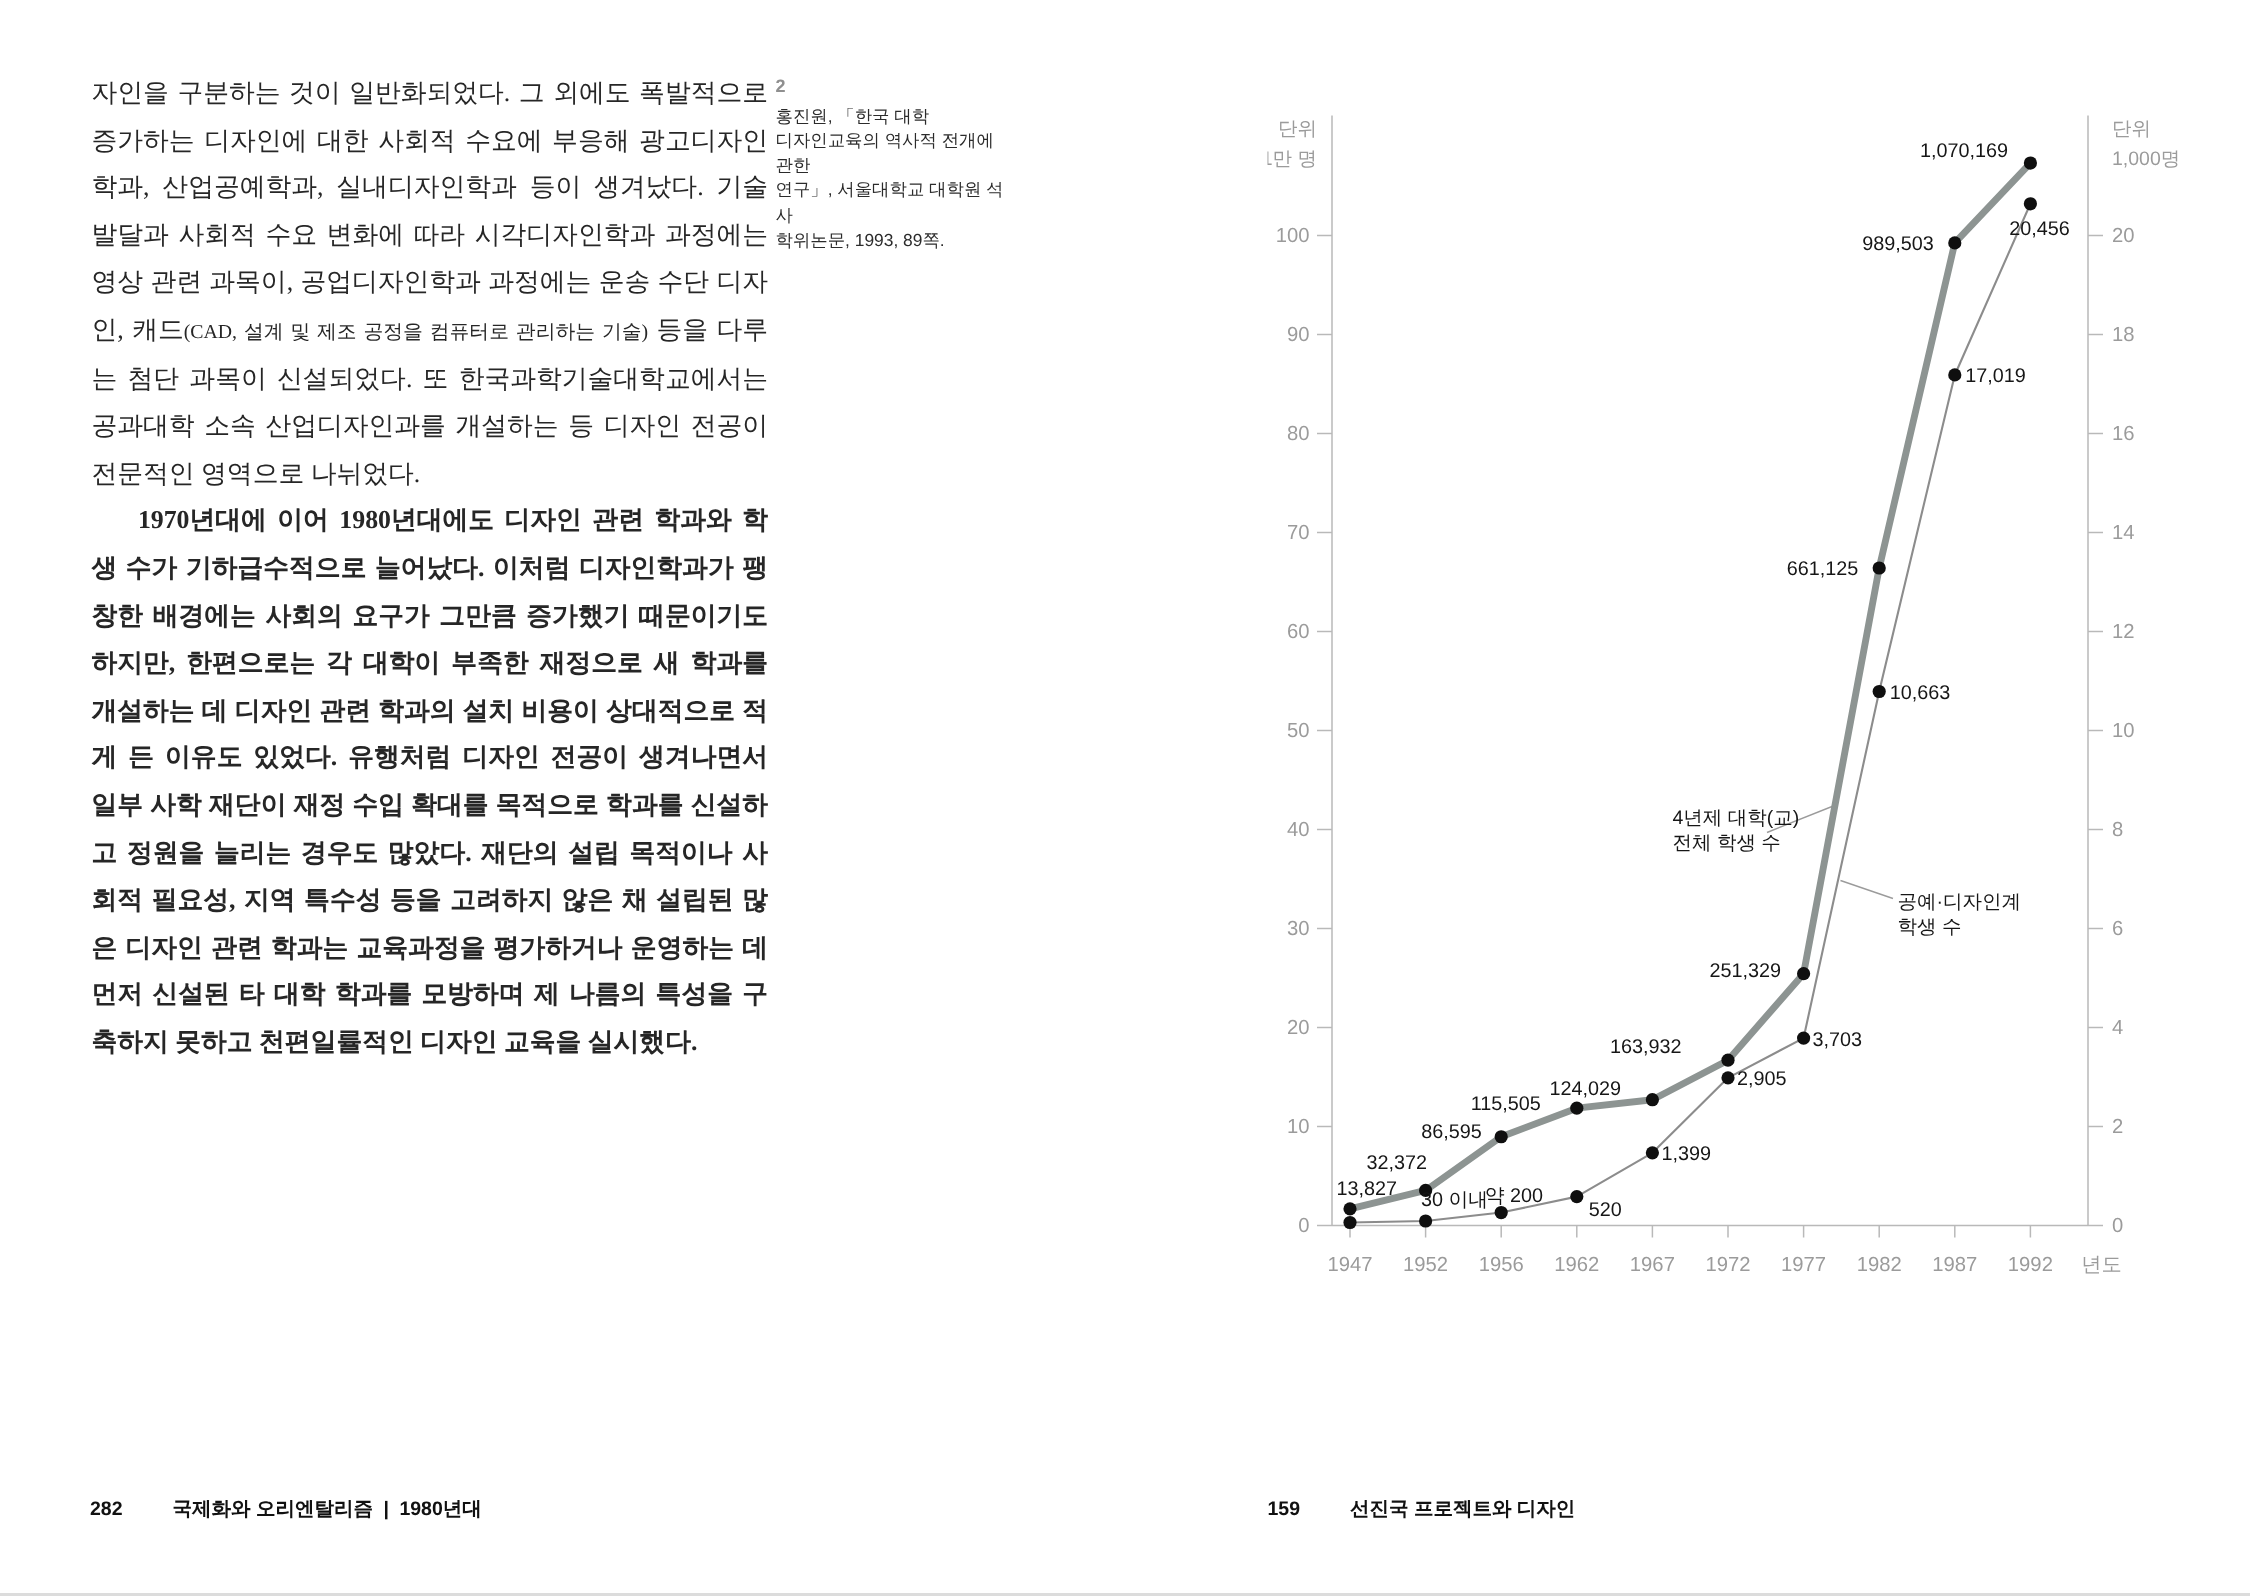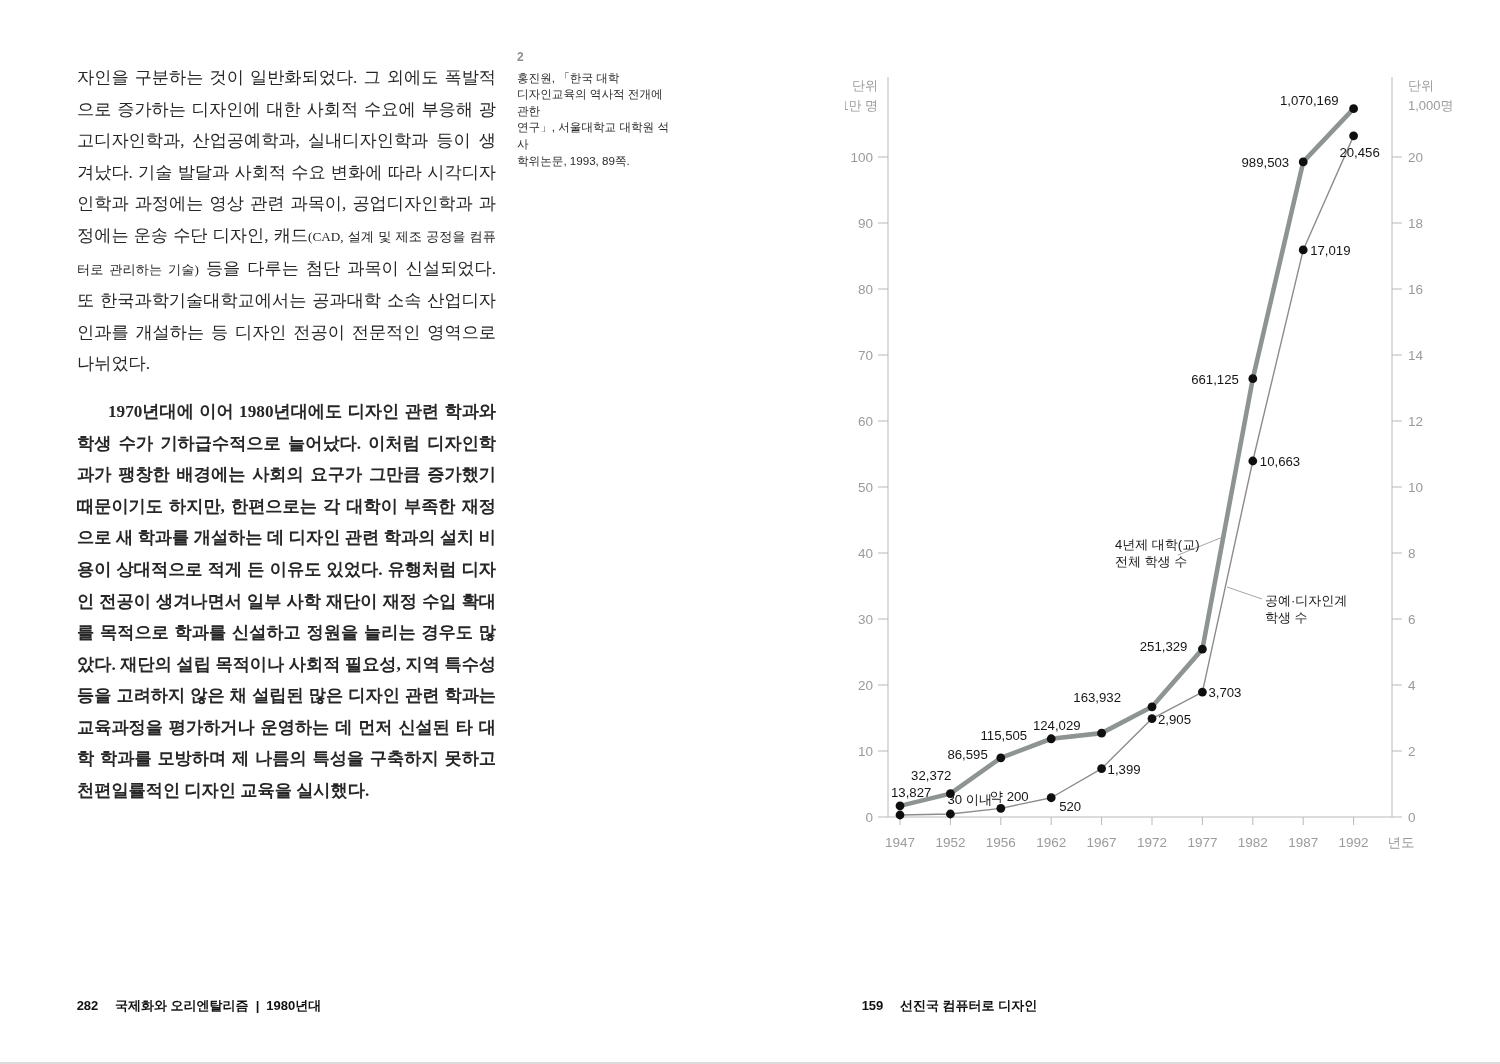--- a/index.html
+++ b/index.html
@@ -3,40 +3,40 @@
 <meta charset="utf-8">
 <style>
   html,body{margin:0;padding:0;background:#ffffff;}
   .page{position:relative;width:1500px;height:1064px;background:#ffffff;overflow:hidden;
         box-sizing:border-box;border-bottom:2px solid #dcdcdc;
         font-family:"Liberation Sans","DejaVu Sans",sans-serif;}
   
   .body-text{position:absolute;left:61px;top:46px;width:451px;
              font-family:"Liberation Serif","DejaVu Serif",serif;
              font-size:17.2px;line-height:31.6px;color:#262626;text-align:justify;}
-  .body-text p{margin:16px;}
+  .body-text p{margin:0;}
   .para-indent{text-indent:1.8em;font-weight:bold;}
   .small-inline{font-size:13.2px;}
   
   .footnote{position:absolute;left:517px;top:49px;width:155px;
             font-size:11.6px;line-height:16.6px;color:#2b2b2b;}
   .fn-num{display:block;color:#8f8f8f;font-weight:bold;font-size:12px;margin-bottom:4px;}
   .fn-text{white-space:pre-line;}
   
   .chart{position:absolute;left:845px;top:60px;width:615px;height:800px;}
   .tick-label{font-size:13.5px;fill:#9b9b9b;}
   .year-label{font-size:13.5px;fill:#9b9b9b;}
   .unit-label{font-size:13px;fill:#9b9b9b;}
   .data-label{font-size:13.2px;fill:#161616;}
   .ann-label{font-size:13px;fill:#161616;}
   
   .caption{position:absolute;left:846px;top:851px;font-size:13.6px;font-weight:bold;color:#111111;}
   .caption sup{font-size:9px;color:#8f8f8f;vertical-align:super;line-height:0;}
   
-  .footer{position:absolute;top:997px;font-size:13px;font-weight:bold;color:#111111;text-align:center;}
+  .footer{position:absolute;top:997px;font-size:13px;font-weight:bold;color:#111111;}
   .footer-left{left:60px;}
   .footer-right{left:845px;}
   .footer .num{display:inline-block;width:55px;}
   .footer .sep{padding:0 7px;}
 </style>
 </head>
 <body>
 
 <div class="page">
 
@@ -175,16 +175,16 @@
         <text x="414.8" y="405.98839999999996" text-anchor="start" class="data-label">10,663</text>
         <text x="465.2" y="194.9692" text-anchor="start" class="data-label">17,019</text>
         <text x="514.5999999999999" y="96.86079999999993" text-anchor="middle" class="data-label">20,456</text>
       </svg></div>
 
 
   <div class="footer footer-left">
     <span class="num">282</span><span>국제화와 오리엔탈리즘</span><span class="sep">|</span><span>1980년대</span>
   </div>
   <div class="footer footer-right">
-    <span class="num">159</span><span>선진국 컴퓨터로 디자인</span>
+    <span class="num">159</span><span>선진국 프로젝트와 디자인</span>
   </div>
 
 </div>
 
 </body></html>

